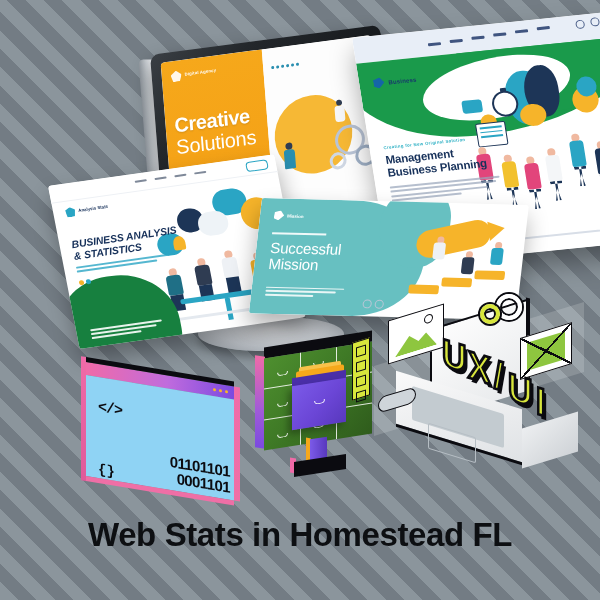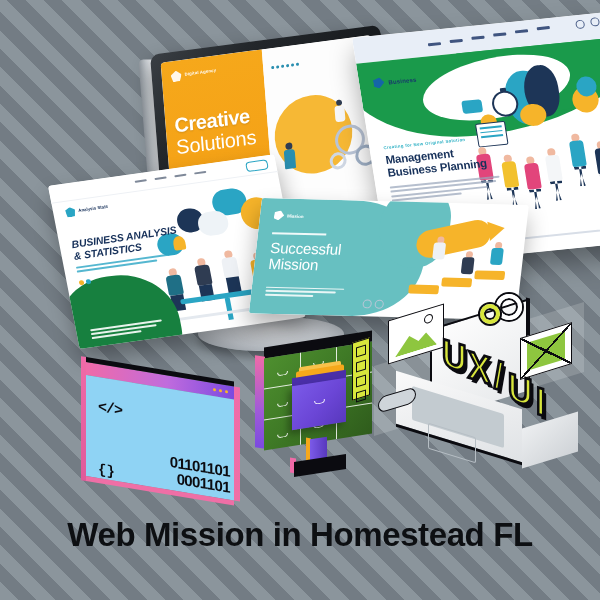--- a/index.html
+++ b/index.html
@@ -760,15 +760,15 @@
 
     <div class="uxui">
       <span class="u1">U</span>
       <span class="x1">X</span>
       <span class="sl">/</span>
       <span class="u2">U</span>
       <span class="i1">I</span>
     </div>
   </div>
 
-  <div class="page-title">Web Mission in Homestead FL</div>
+  <div class="page-title">Web Stats in Homestead FL</div>
 
 </div>
 
 </body></html>

